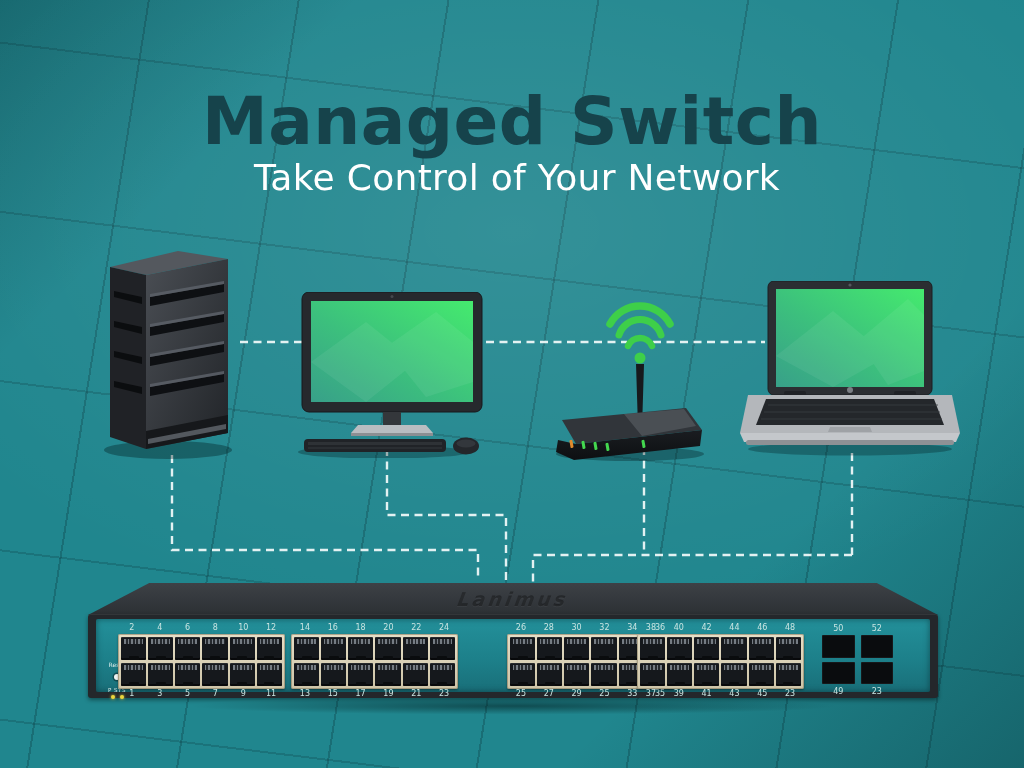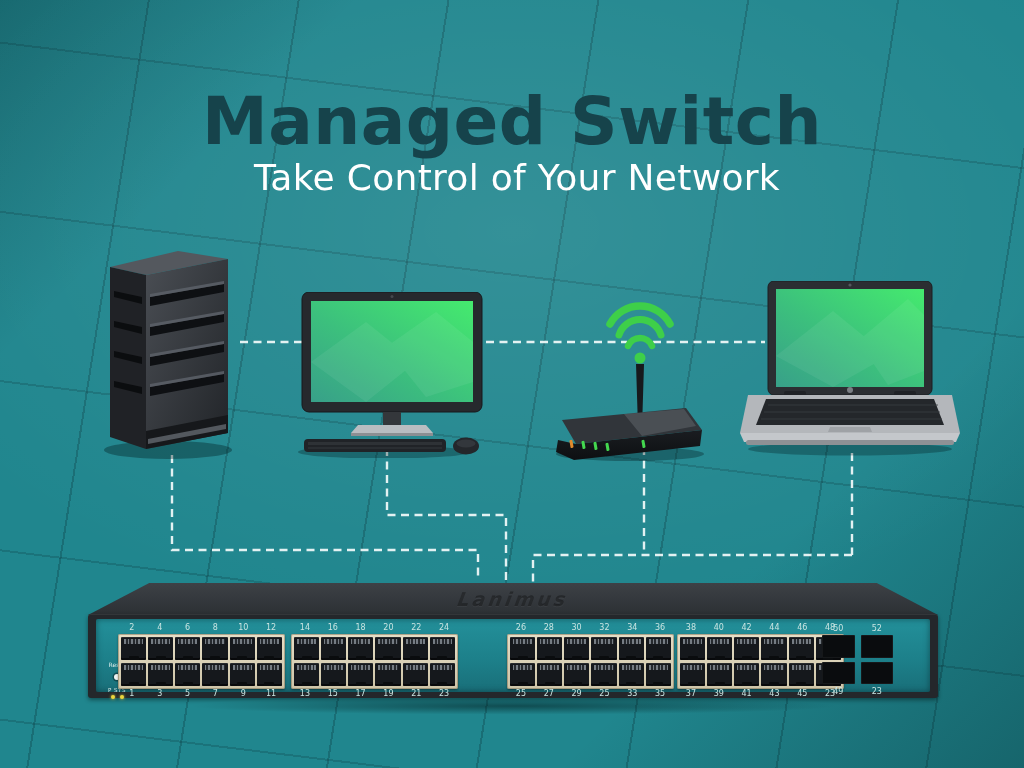--- a/index.html
+++ b/index.html
@@ -358,21 +358,21 @@
               </div>
               <div class="numrow">
                 <span>25</span>
                 <span>27</span>
                 <span>29</span>
                 <span>25</span>
                 <span>33</span>
                 <span>35</span>
               </div>
             </div>
-            <div class="pgroup" style="left: 541px; margin-left: 40px;">
+            <div class="pgroup" style="left: 541px;">
               <div class="numrow">
                 <span>38</span>
                 <span>40</span>
                 <span>42</span>
                 <span>44</span>
                 <span>46</span>
                 <span>48</span>
               </div>
               <div class="jackblock">
                 <div class="jack"></div>

